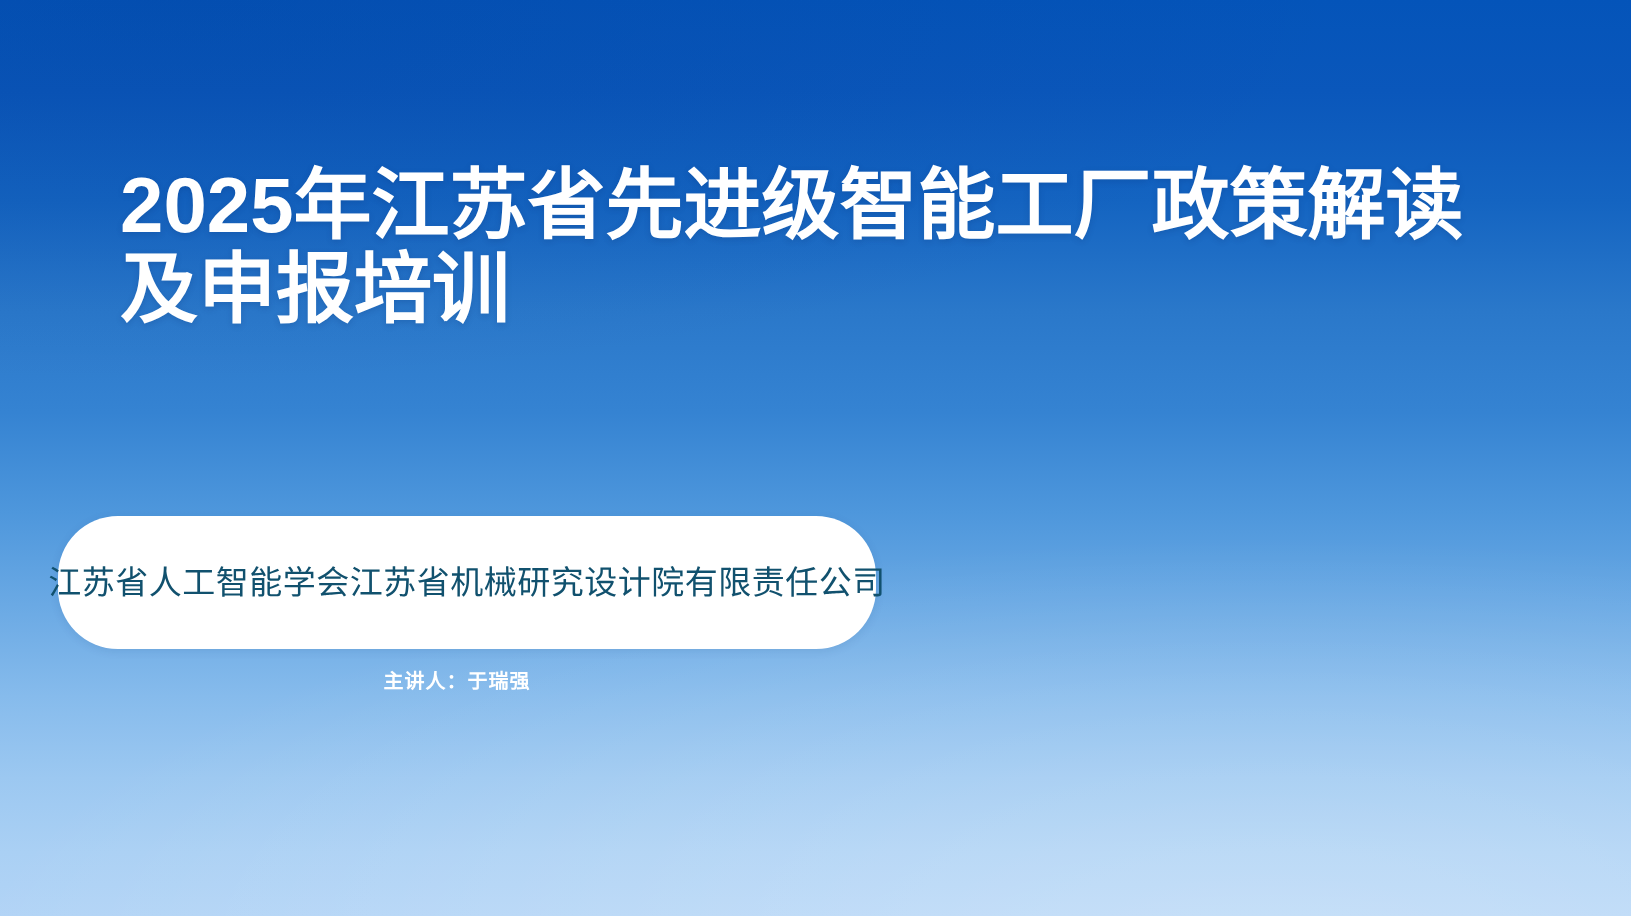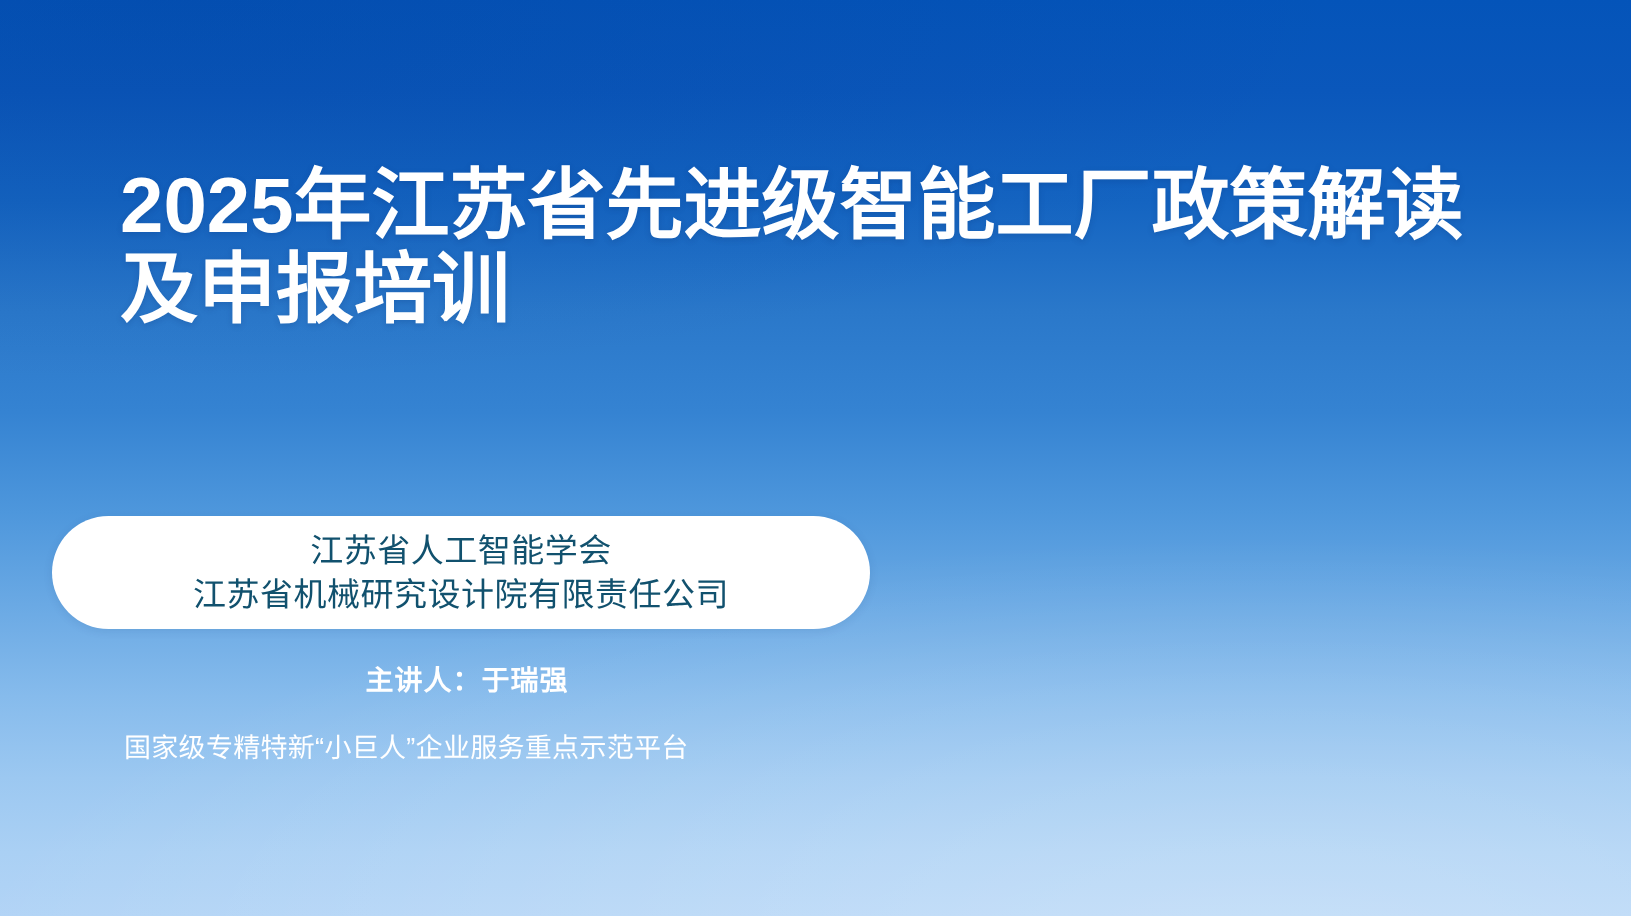--- a/index.html
+++ b/index.html
@@ -59,51 +59,51 @@
     line-height: 84px;
     font-weight: 700;
     letter-spacing: 0px;
     white-space: nowrap;
     text-shadow: 0 2px 6px rgba(0, 40, 100, 0.18);
   }
 
   
   .org-pill {
     position: absolute;
-    left: 52px;
+    left: 58px;
     top: 516px;
     width: 818px;
-    height: 113px;
+    height: 133px;
     background: #ffffff;
     border-radius: 60px;
     z-index: 3;
     display: flex;
-    flex-direction: column;
+    flex-direction: row;
     align-items: center;
     justify-content: center;
     box-shadow: 0 2px 10px rgba(10, 50, 110, 0.10);
   }
   .org-line {
     color: #11516e;
     font-size: 33px;
     line-height: 44px;
     font-weight: 400;
     white-space: nowrap;
     letter-spacing: 0.5px;
   }
 
   
   .speaker {
     position: absolute;
-    left: 58px;
+    left: 48px;
     top: 662px;
     width: 818px;
     text-align: center;
     color: #ffffff;
-    font-size: 28px;
+    font-size: 20px;
     line-height: 38px;
     font-weight: 700;
     letter-spacing: 1px;
     z-index: 3;
     white-space: nowrap;
   }
 
   
   .credentials {
     position: absolute;
@@ -131,16 +131,15 @@
   </div>
 
   <div class="org-pill">
     <div class="org-line">江苏省人工智能学会</div>
     <div class="org-line">江苏省机械研究设计院有限责任公司</div>
   </div>
 
   <div class="speaker">主讲人：于瑞强</div>
 
   <div class="credentials">
-    <div class="credential-line">国家级专精特新“小巨人”企业服务重点示范平台</div>
   </div>
 
 </div>
 
 </body></html>

